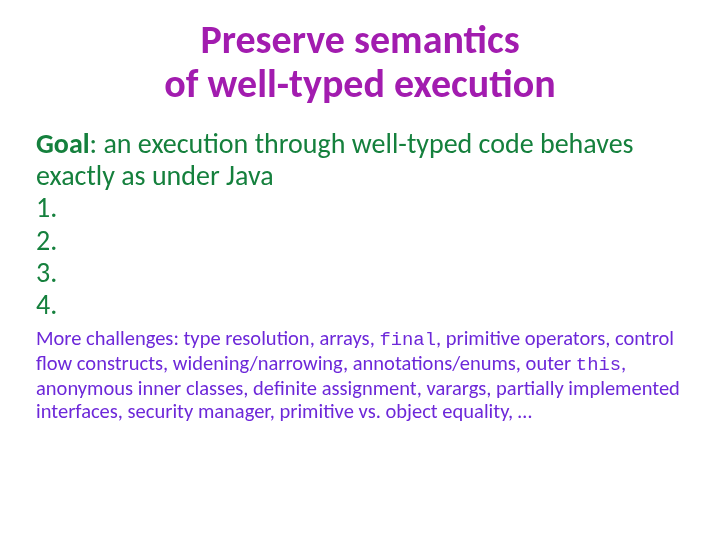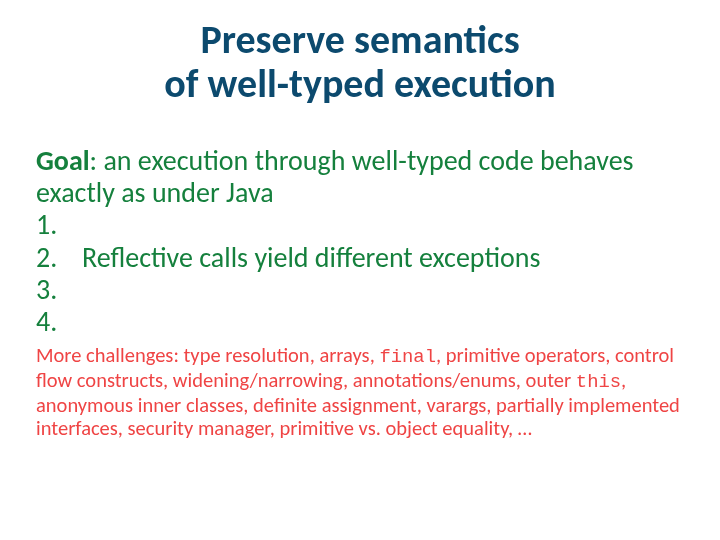--- a/index.html
+++ b/index.html
@@ -7,24 +7,24 @@
       width: 720px;
       height: 540px;
       background: #fff;
       font-family: Calibri, 'Segoe UI', Arial, sans-serif;
       color: #000;
       padding: 18px 36px 0 36px;
     }
     .title {
       font-size: 40px;
       font-weight: 700;
-      color: #0c4a6e;
+      color: #a21caf;
       text-align: center;
       line-height: 1.1;
-      margin-bottom: 39px;
+      margin-bottom: 22px;
     }
     .body {
       font-size: 28px;
       line-height: 1.15;
       color: #15803d;
     }
     .label {
       font-weight: 700;
     }
     .goal-line { margin-bottom: 0; }
@@ -33,21 +33,21 @@
       display: flex;
     }
     .list-num {
       width: 46px;
       flex-shrink: 0;
     }
     .more {
       font-size: 20.5px;
       line-height: 1.15;
       margin-top: 6px;
-      color: #ef4444;
+      color: #6d28d9;
     }
     .code {
       font-family: 'Courier New', Courier, monospace;
       font-size: 0.92em;
     }
   </style>
 </head>
 <body>
 
 <div class="title">
@@ -57,21 +57,20 @@
 
 <div class="body">
   <div class="goal-line">
     <span class="label">Goal</span><span>:  an execution through well-typed code behaves exactly as under Java</span>
   </div>
   <div class="list-item">
     <span class="list-num">1.</span>
   </div>
   <div class="list-item">
     <span class="list-num">2.</span>
-    <span>Reflective calls yield different exceptions</span>
   </div>
   <div class="list-item">
     <span class="list-num">3.</span>
   </div>
   <div class="list-item">
     <span class="list-num">4.</span>
   </div>
 </div>
 
 <div class="more">

